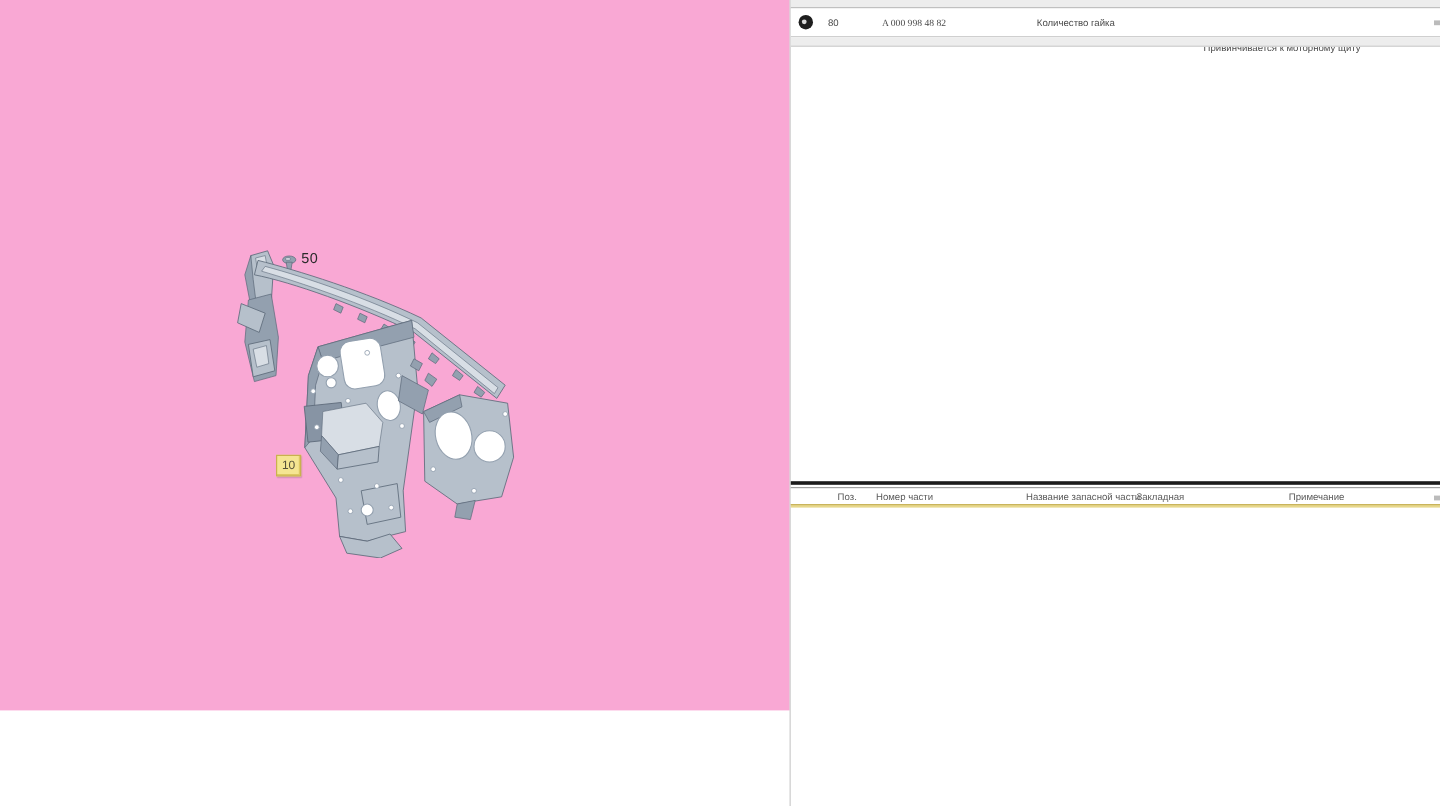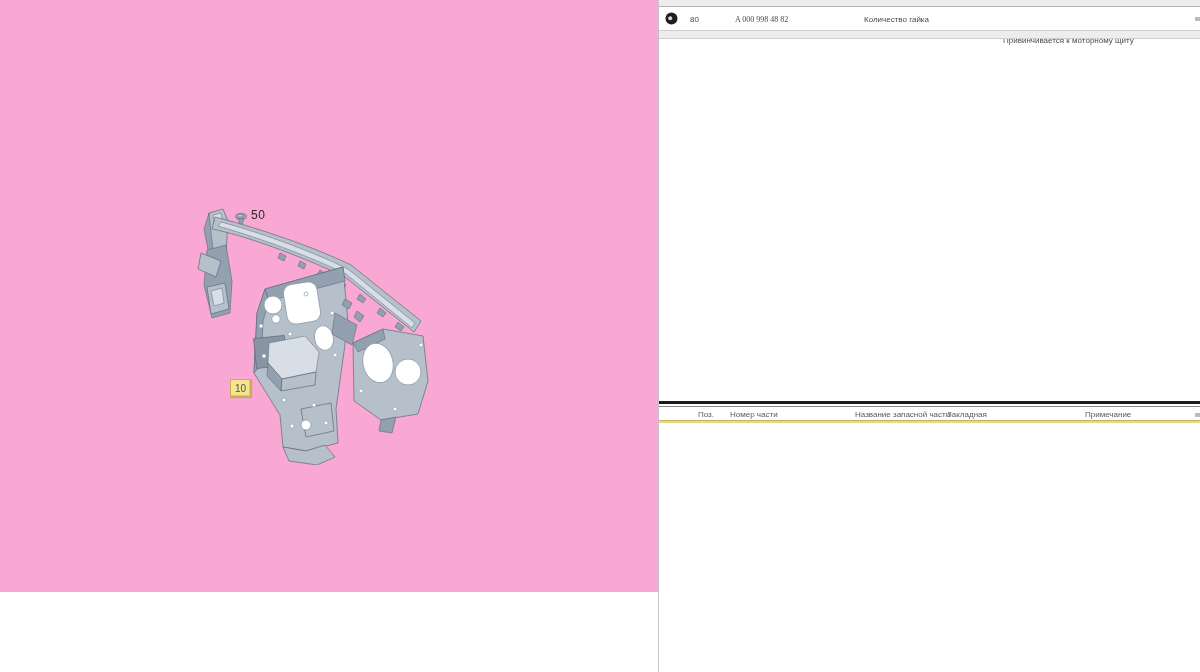--- a/index.html
+++ b/index.html
@@ -52,21 +52,21 @@
 
   #rule-dark{position:absolute; left:0; right:0; top:401px; height:3px; background:var(--rule-dark);}
   #rule-thin{position:absolute; left:0; right:0; top:406px; height:1px; background:var(--rule-thin);}
 
   #table-header{position:absolute; left:0; right:0; top:407px; height:13px; background:#fff;}
   #table-header span{position:absolute; top:3px; font-size:8px; color:#5a5a5a; white-space:nowrap;}
   #th-pos{left:19px;padding-left:20px;}
   #th-partnumber{left:71px;}
   #th-name{left:196px;}
   #th-qty{left:288px;}
-  #th-note{left:412px;padding-left:14px;}
+  #th-note{left:401px;padding-left:14px;}
   #table-header .clipped-frag{top:6px;}
 
   #gold-underline{position:absolute; left:0; right:0; top:420px; height:3px;
     background:var(--underline); border-top:1px solid var(--underline-edge);}
 </style>
 </head>
 <body>
 
 <div id="screen">
 

